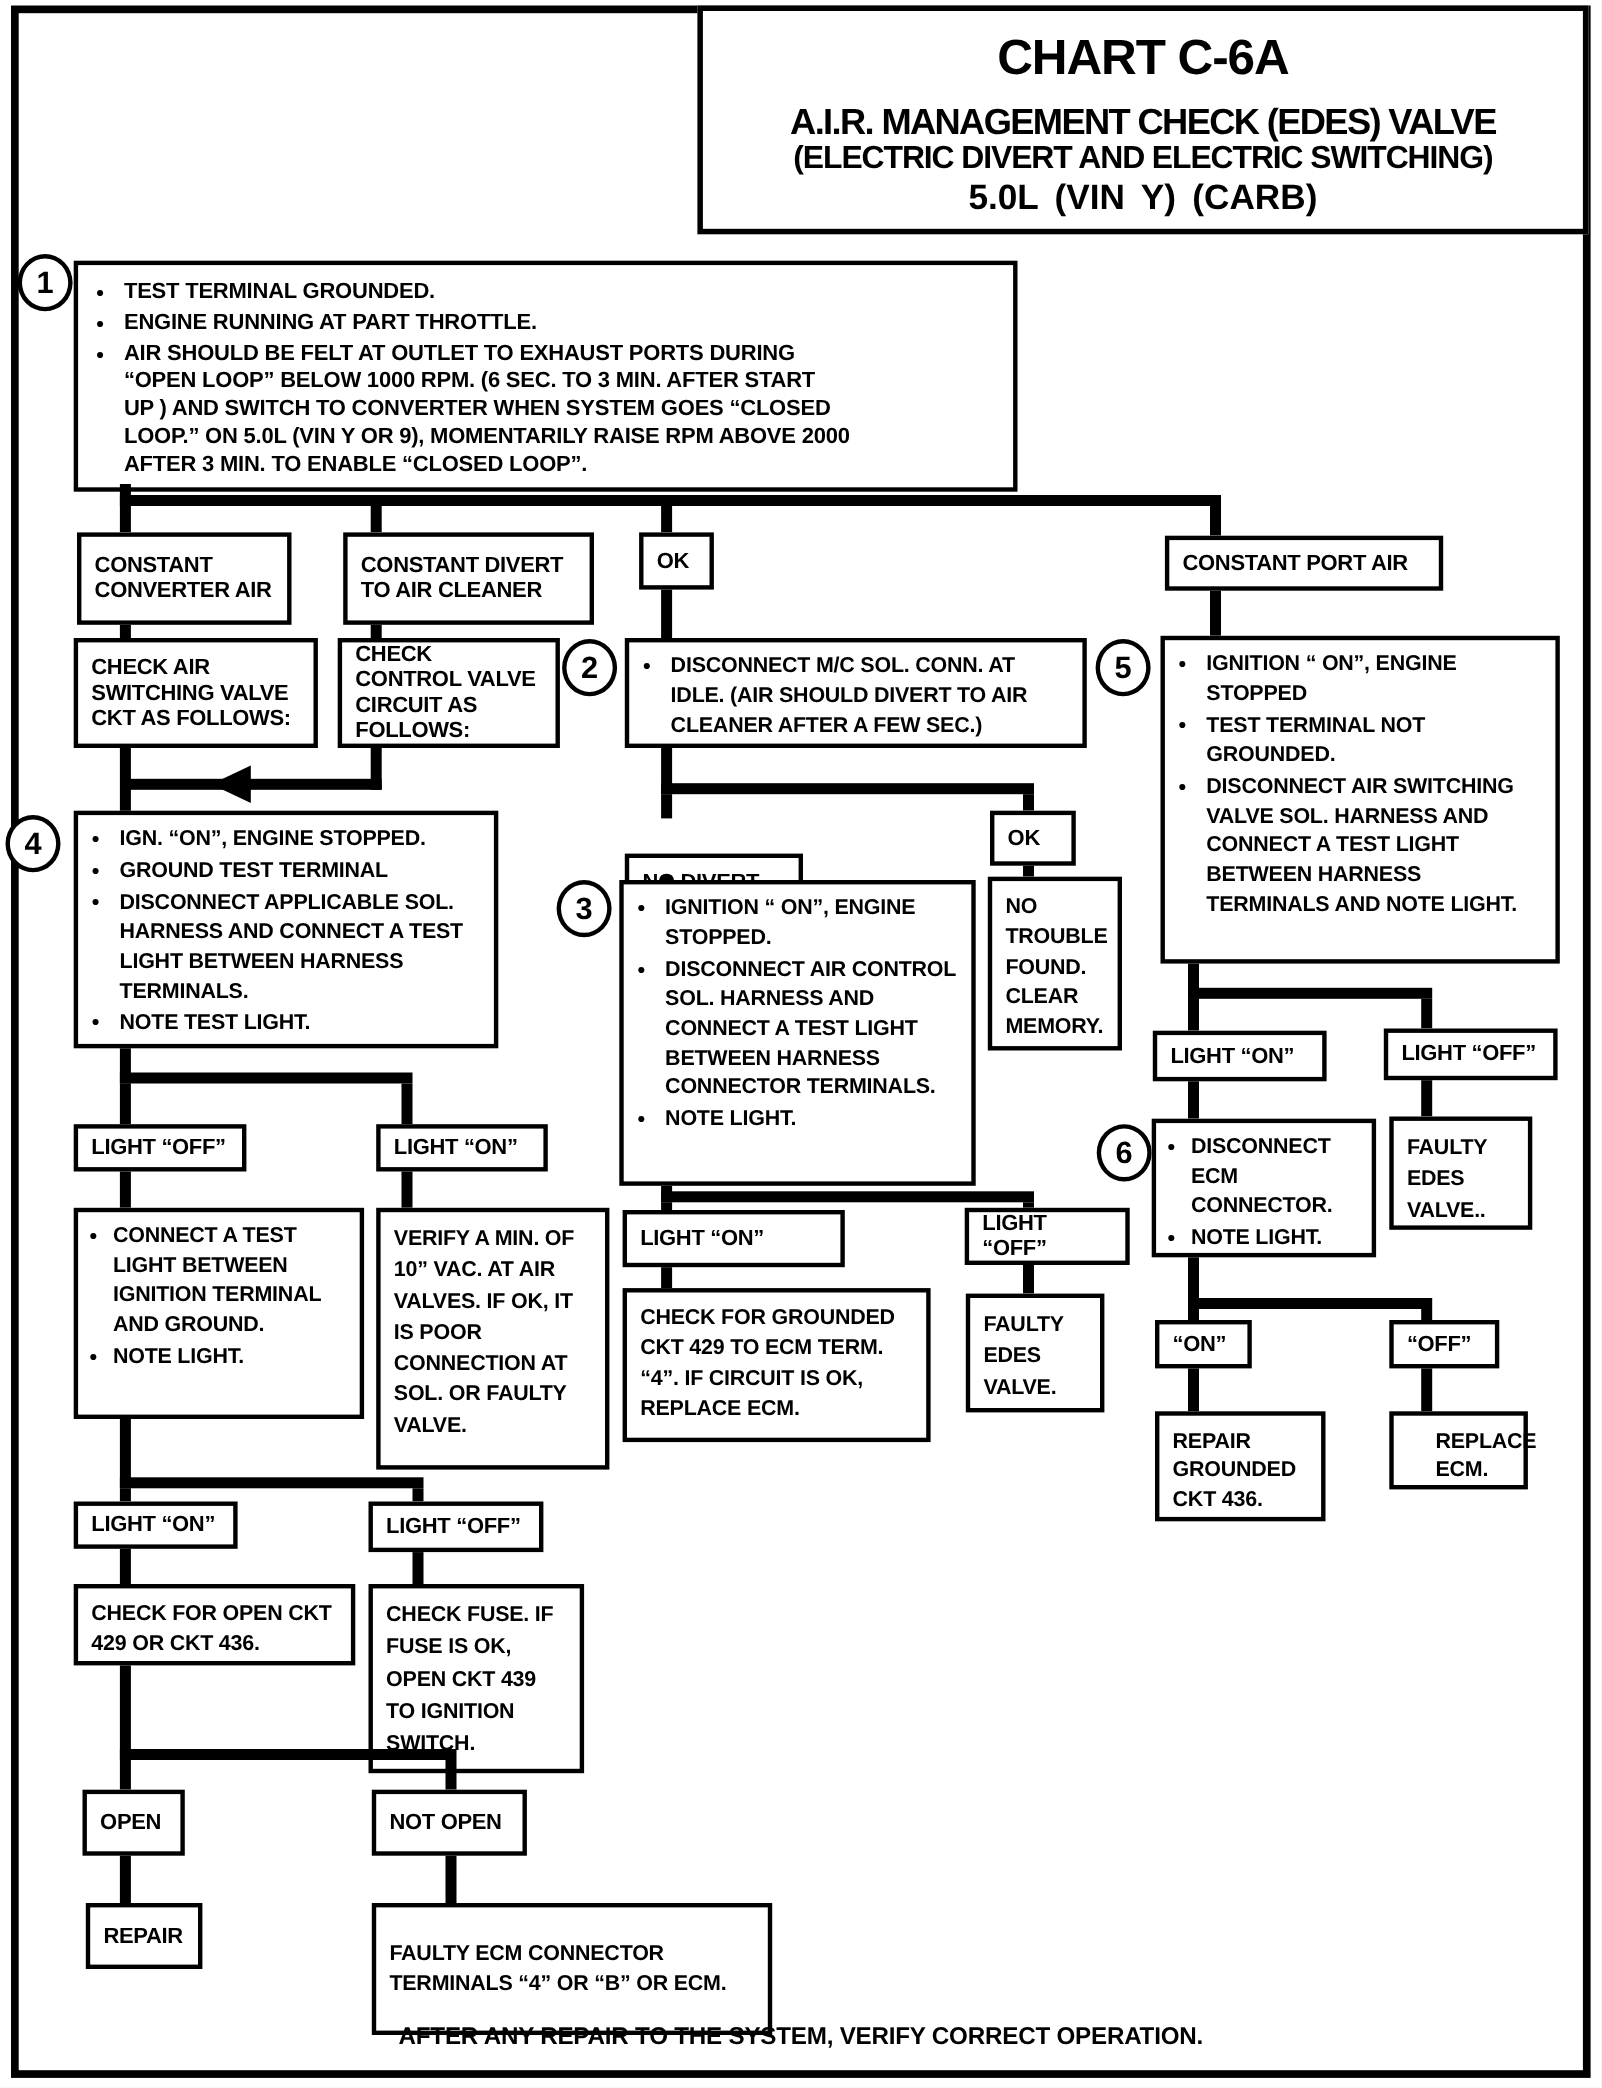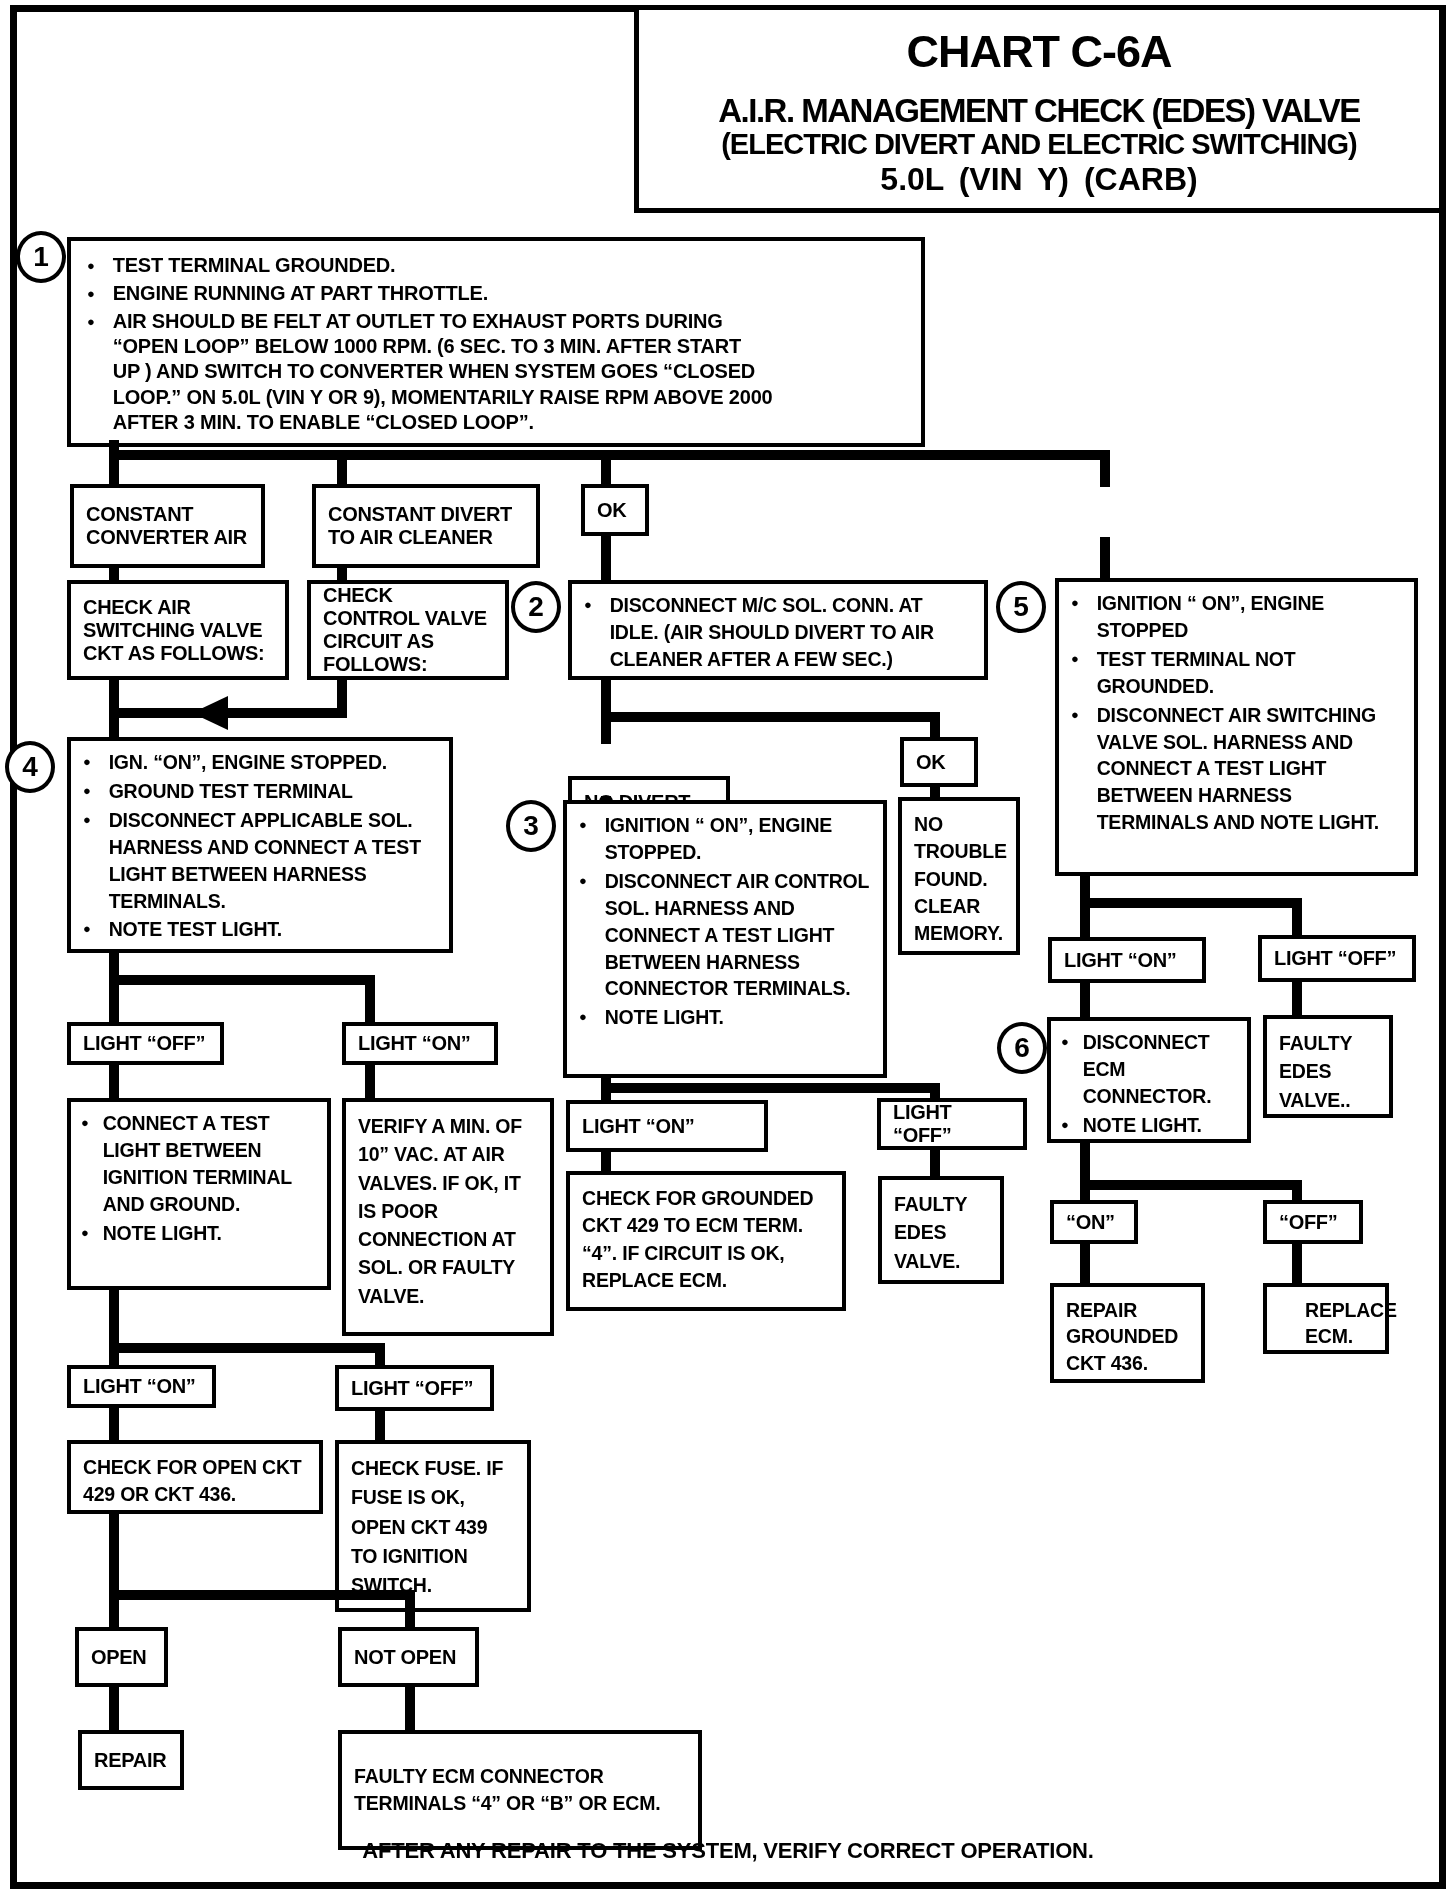--- a/index.html
+++ b/index.html
@@ -141,20 +141,23 @@
 
   <div class="node lbl" style="left:70px;top:484px;width:195px;height:84px;">
       <span>CONSTANT CONVERTER AIR</span>
     </div>
   <div class="node lbl" style="left:312px;top:484px;width:228px;height:84px;">
       <span>CONSTANT DIVERT TO AIR CLEANER</span>
     </div>
   <div class="node lbl" style="left:581px;top:484px;width:68px;height:52px;">
       <span>OK</span>
     </div>
+  <div class="node lbl" style="left:1059px;top:487px;width:253px;height:50px;">
+      <span>CONSTANT PORT AIR</span>
+    </div>
 
   <div class="cv" style="left:109px;top:568px;height:12px;"></div>
   <div class="cv" style="left:337px;top:568px;height:12px;"></div>
   <div class="cv" style="left:601px;top:536px;height:44px;"></div>
   <div class="cv" style="left:1100px;top:537px;height:41px;"></div>
 
   <div class="node lbl" style="left:307px;top:580px;width:202px;height:100px;">
       <span>CHECK CONTROL VALVE CIRCUIT AS FOLLOWS:</span>
     </div>
   <div class="node lbl" style="left:67px;top:580px;width:222px;height:100px;">

